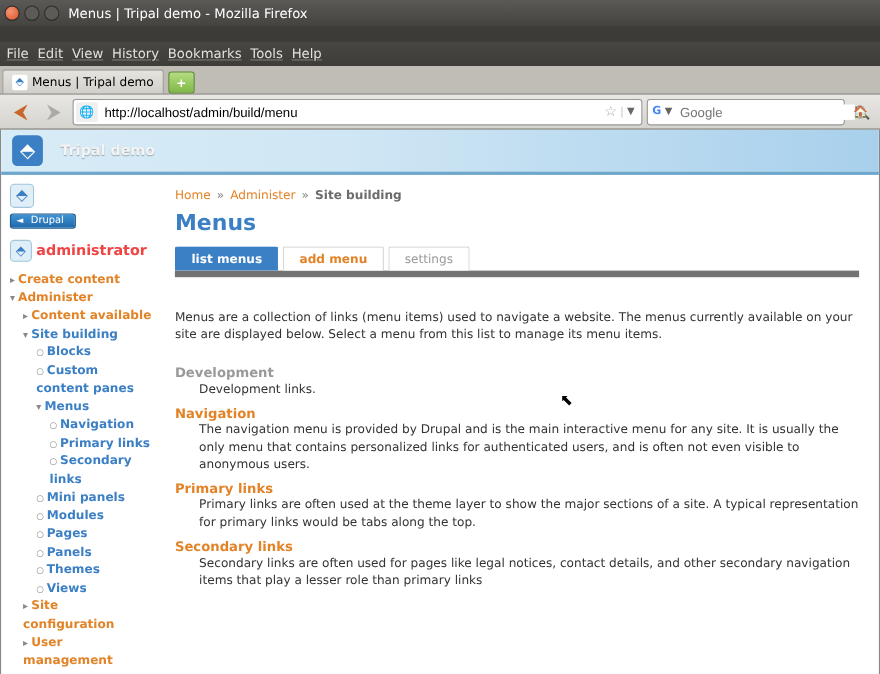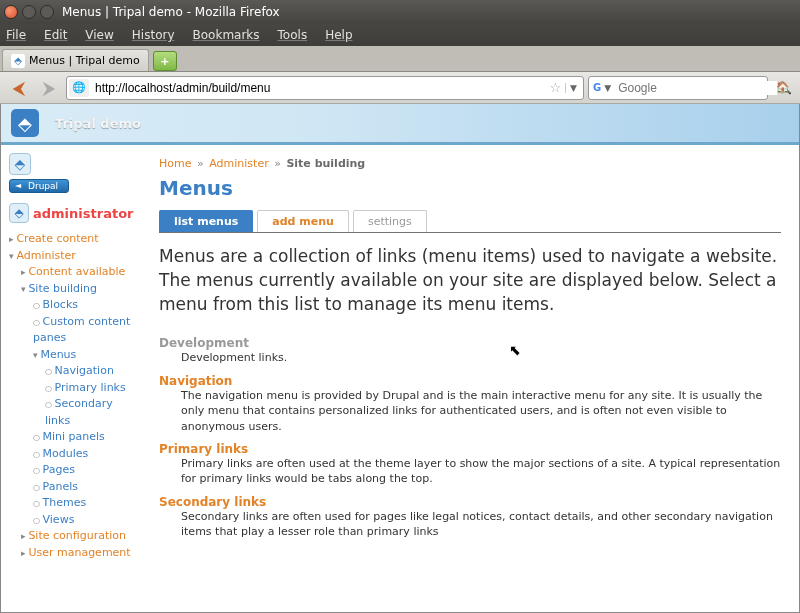--- a/index.html
+++ b/index.html
@@ -5,21 +5,21 @@
 * { box-sizing: border-box; margin: 0; padding: 0; }
 body { font-family: "DejaVu Sans", Arial, sans-serif; font-size: 11px; background: #3c3b37; width: 800px; height: 613px; overflow: hidden; }
 
 
 .titlebar { background: linear-gradient(#5a5955, #44433f); height: 24px; display: flex; align-items: center; padding: 0 4px; color: #fff; }
 .win-btns { display: flex; gap: 4px; margin-right: 8px; }
 .win-btn { width: 14px; height: 14px; border-radius: 50%; background: #5c5b57; border: 1px solid #2e2d2a; }
 .win-btn.close { background: radial-gradient(circle at 35% 35%, #f79674, #d9512a); }
 .titlebar .title { font-size: 12px; font-weight: normal; }
 
-.menubar { background: linear-gradient(#474642, #3e3d39); height: 22px; display: flex; align-items: center; padding: 0 6px; color: #e2e1dd; font-size: 12px; gap: 18px; }
+.menubar { background: linear-gradient(#474642, #3e3d39); height: 22px; display: flex; align-items: center; padding: 0 6px; color: #e2e1dd; font-size: 12px; gap: 8px; margin-top: 14px; }
 .menubar span { text-decoration: underline; text-decoration-color: rgba(255,255,255,0.3); }
 
 .tabbar { background: #bfbdb6; height: 26px; display: flex; align-items: flex-end; padding: 0 2px; border-bottom: 1px solid #8a8983; }
 .browser-tab { background: linear-gradient(#e5e4df, #d0cfc9); border: 1px solid #9f9e97; border-bottom: none; border-radius: 3px 3px 0 0; height: 22px; display: flex; align-items: center; padding: 0 8px; font-size: 11px; gap: 4px; }
 .browser-tab .fav { width: 14px; height: 14px; background: #fff; border-radius: 2px; display: flex; align-items: center; justify-content: center; color: #3b7fc4; font-size: 10px; }
 .newtab { width: 24px; height: 20px; margin-left: 4px; background: linear-gradient(#b4dd7f, #7fb847); border: 1px solid #5a8e2f; border-radius: 3px; display: flex; align-items: center; justify-content: center; color: #fff; font-weight: bold; }
 
 .navbar { background: linear-gradient(#e8e7e3, #d4d3ce); height: 32px; display: flex; align-items: center; padding: 0 6px; gap: 4px; border-bottom: 1px solid #a9a8a2; }
 .nav-btn { width: 26px; height: 24px; display: flex; align-items: center; justify-content: center; border-radius: 3px; }
 .arrow-back { color: #c9662d; font-size: 18px; }
@@ -55,36 +55,36 @@
 
 ul.nav { list-style: none; padding-left: 0; }
 ul.nav li { line-height: 1.5; }
 ul.nav a { color: #e28327; text-decoration: none; }
 ul.nav .expand::before { content: "▸ "; color: #888; font-size: 9px; }
 ul.nav .expanded::before { content: "▾ "; color: #888; font-size: 9px; }
 ul.nav .bullet::before { content: "○ "; color: #888; font-size: 8px; }
 ul.nav .bullet-f::before { content: "● "; color: #3b7fc4; font-size: 8px; }
 ul.nav ul { list-style: none; padding-left: 12px; }
 ul.nav .current a { color: #3b7fc4; font-weight: bold; }
-ul.nav .bold a { font-weight: normal; }
+ul.nav .bold a { font-weight: bold; }
 
 .main { flex: 1; padding: 12px 18px 12px 14px; position: relative; }
 .breadcrumb { font-size: 11px; margin-bottom: 6px; }
 .breadcrumb a { color: #e28327; text-decoration: none; }
 .breadcrumb .sep { color: #888; margin: 0 2px; }
 .breadcrumb .cur { color: #6b6b6b; font-weight: bold; }
 
 h1.page-title { color: #3b7fc4; font-size: 20px; font-weight: bold; margin-bottom: 10px; }
 
-.tabs { display: flex; border-bottom: 1px solid #737373; margin-bottom: 12px; }
+.tabs { display: flex; border-bottom: 6px solid #737373; margin-bottom: 29px; }
 .tabs .tab { padding: 4px 14px; font-size: 11px; border: 1px solid #ccc; border-bottom: none; margin-right: 4px; background: #fff; color: #e28327; font-weight: bold; border-radius: 2px 2px 0 0; }
 .tabs .tab.active { background: #3b7fc4; color: #fff; border-color: #3b7fc4; }
 .tabs .tab.settings { color: #999; font-weight: normal; }
 
-.intro { font-size: 17px; color: #333; line-height: 1.4; margin-bottom: 20px; }
+.intro { font-size: 11px; color: #333; line-height: 1.4; margin-bottom: 20px; }
 .more-help { text-align: right; font-size: 11px; margin-bottom: 12px; }
 .more-help a { color: #e28327; text-decoration: none; }
 
 .menu-list dt { font-weight: bold; font-size: 12px; margin-top: 8px; }
 .menu-list dt a { color: #e28327; text-decoration: none; }
 .menu-list dt.gray { color: #999; }
 .menu-list dd { font-size: 11px; color: #333; line-height: 1.4; margin-left: 22px; margin-bottom: 2px; }
 
 .cursor { position: absolute; left: 364px; top: 197px; font-size: 14px; color: #000; pointer-events: none; }
 </style>

